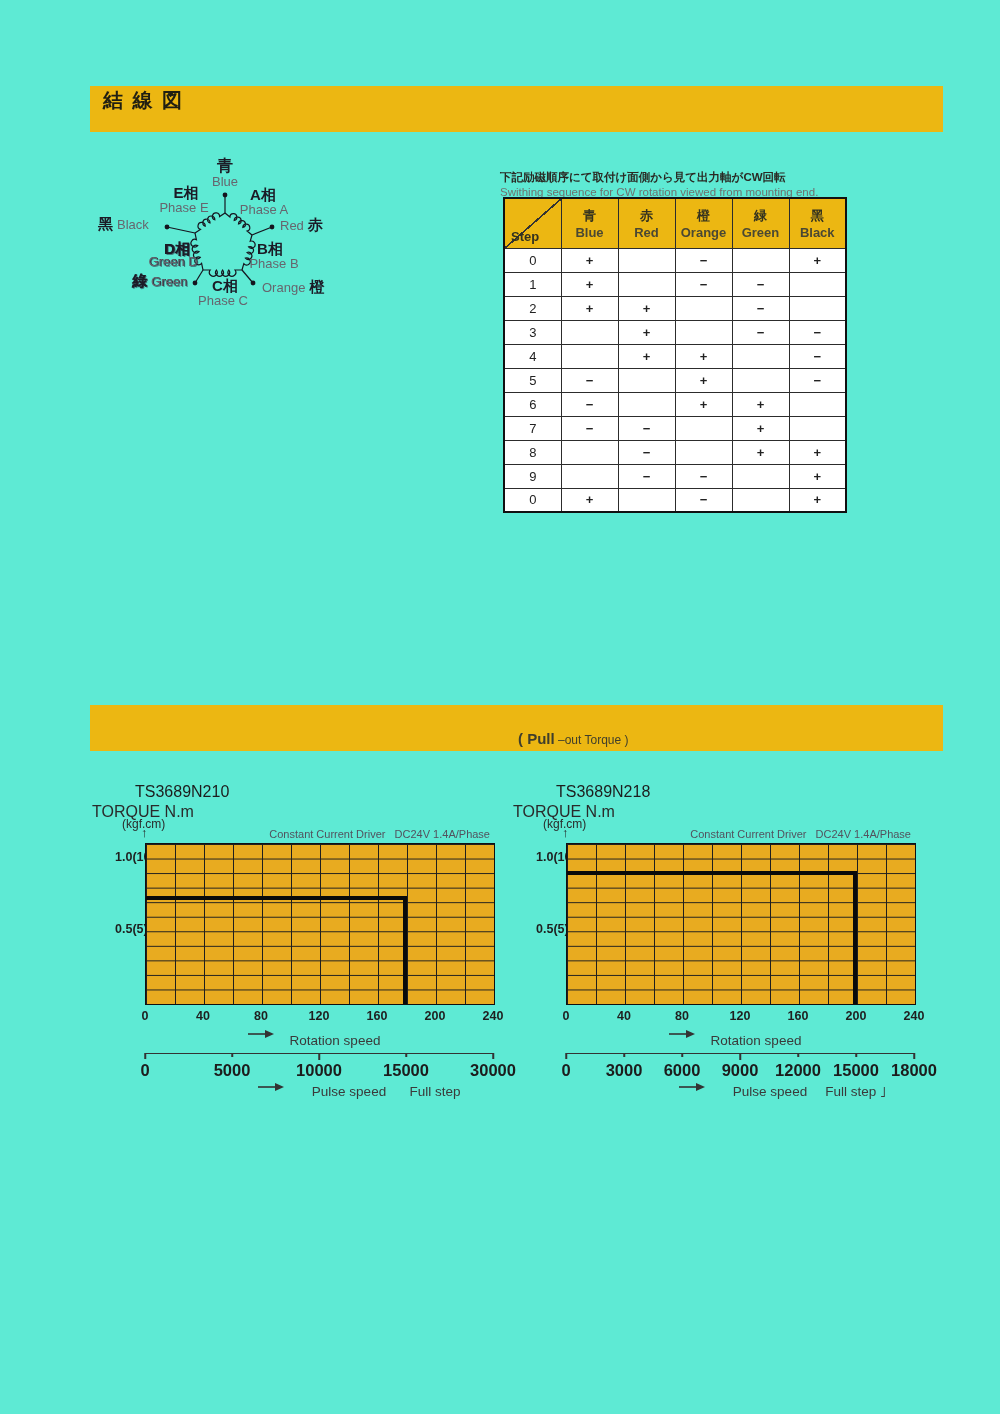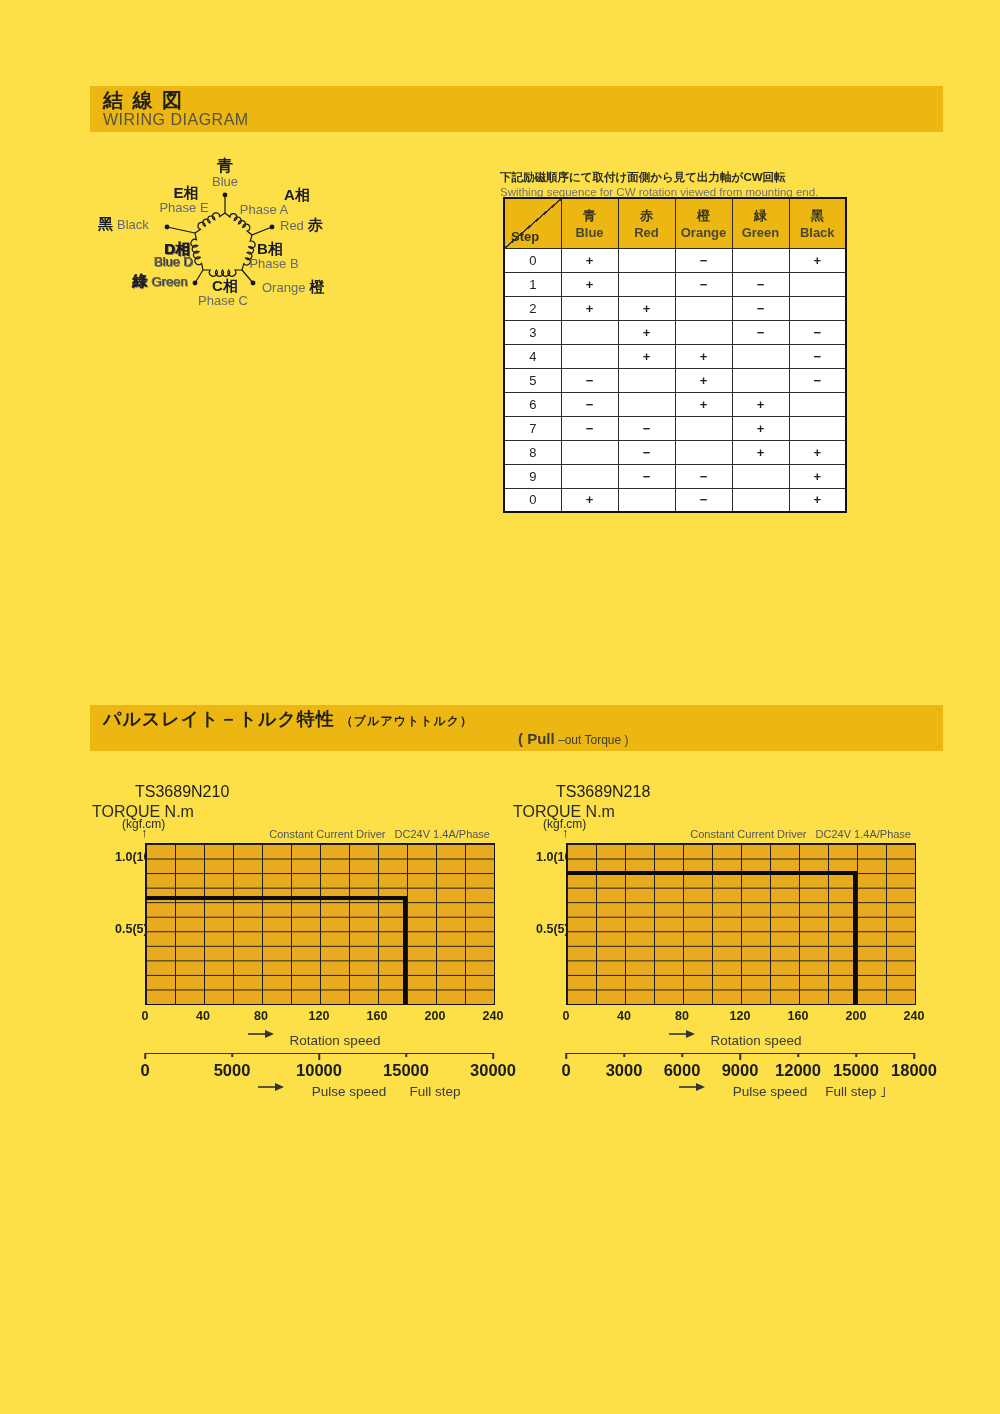--- a/index.html
+++ b/index.html
@@ -1,16 +1,16 @@
 <!DOCTYPE html>
 <html><head>
 <meta charset="utf-8">
 <style>
   html,body{margin:0;padding:0;background:#fff;}
-  .page{position:relative;width:1000px;height:1414px;background:#fde047;
+  .page{position:relative;width:1000px;height:1414px;background:#5eead4;
         font-family:"Liberation Sans", sans-serif;color:#222;overflow:hidden;}
   .band{position:absolute;left:90px;width:853px;height:46px;background:#ECB712;padding:3px 0 0 13px;box-sizing:border-box;}
   .band .jp{display:block;font-size:20px;font-weight:bold;color:#201f12;letter-spacing:2px;line-height:22px;}
   .band .en{display:block;font-size:16px;color:#55543c;letter-spacing:0.5px;line-height:18px;}
   .band .jp-sub{font-size:12px;font-weight:bold;color:#201f12;letter-spacing:1px;}
   .band .en-sub{position:absolute;left:428px;top:25px;font-size:12px;color:#3f3e2c;}
   .band .en-sub b{font-size:15px;font-weight:bold;}
 
   
   .wiring{position:absolute;left:90px;top:150px;width:255px;height:175px;}
@@ -59,21 +59,20 @@
   .plab{position:absolute;transform:translate(-50%,0);top:278px;font-size:16.5px;font-weight:bold;color:#1c1c1c;white-space:nowrap;}
   .arrow{position:absolute;}
 </style>
 </head>
 <body>
 
 <div class="page">
 
   <div class="band" style="top:86px;">
     <span class="jp">結 線 図</span>
-    <span class="en">WIRING DIAGRAM</span>
   </div>
 
   <div class="wiring">
     <svg id="penta-svg" width="255" height="175" viewBox="0 0 255 175">
         <path d="M135,63 L139.9,67.0 a3.5,3.5 0 1 1 4.3,3.5 a3.5,3.5 0 1 1 4.3,3.5 a3.5,3.5 0 1 1 4.3,3.5 a3.5,3.5 0 1 1 4.3,3.5 L162,85" fill="none" stroke="#15151f" stroke-width="1.2"></path>
         <path d="M162,85 L160.2,91.3 a3.6,3.6 0 1 1 -1.6,5.6 a3.6,3.6 0 1 1 -1.6,5.6 a3.6,3.6 0 1 1 -1.6,5.6 a3.6,3.6 0 1 1 -1.6,5.6 L152,120" fill="none" stroke="#15151f" stroke-width="1.2"></path>
         <path d="M152,120 L145.0,120.0 a3.9,3.9 0 1 1 -6.2,0.0 a3.9,3.9 0 1 1 -6.2,0.0 a3.9,3.9 0 1 1 -6.2,0.0 a3.9,3.9 0 1 1 -6.2,0.0 L113,120" fill="none" stroke="#15151f" stroke-width="1.2"></path>
         <path d="M113,120 L111.6,113.3 a3.8,3.8 0 1 1 -1.3,-5.9 a3.8,3.8 0 1 1 -1.3,-5.9 a3.8,3.8 0 1 1 -1.3,-5.9 a3.8,3.8 0 1 1 -1.3,-5.9 L105,83" fill="none" stroke="#15151f" stroke-width="1.2"></path>
         <path d="M105,83 L110.4,79.4 a3.6,3.6 0 1 1 4.8,-3.2 a3.6,3.6 0 1 1 4.8,-3.2 a3.6,3.6 0 1 1 4.8,-3.2 a3.6,3.6 0 1 1 4.8,-3.2 L135,63" fill="none" stroke="#15151f" stroke-width="1.2"></path>
         <line x1="135" y1="63" x2="135" y2="45" stroke="#15151f" stroke-width="1.2"></line>
@@ -86,34 +85,34 @@
         <circle cx="105" cy="133" r="2.4" fill="#15151f"></circle>
         <line x1="152" y1="120" x2="163" y2="133" stroke="#15151f" stroke-width="1.2"></line>
         <circle cx="163" cy="133" r="2.4" fill="#15151f"></circle>
       </svg>
 
     <span class="wlabel kanji-lg" style="left:135px;top:6px;">青</span>
     <span class="wlabel gray" style="left:135px;top:24px;">Blue</span>
 
     <span class="wlabel kanji" style="left:96px;top:34px;">E相</span>
     <span class="wlabel gray" style="left:94px;top:50px;">Phase E</span>
-    <span class="wlabel kanji" style="left:173px;top:36px;margin-left:34px;">A相</span>
+    <span class="wlabel kanji" style="left:173px;top:36px;">A相</span>
     <span class="wlabel gray" style="left:174px;top:52px;">Phase A</span>
 
     <div class="pair" style="position:absolute;left:8px;top:65px;">
       <span class="kanji">黑</span>
       <span class="gray">Black</span>
     </div>
     <div class="pair" style="position:absolute;left:190px;top:66px;">
       <span class="gray">Red</span>
       <span class="kanji">赤</span>
     </div>
 
     <span class="wlabel kanji doubled" style="left:87px;top:90px;">D相</span>
-    <span class="wlabel gray doubled" style="left:83px;top:104px;">Blue D</span>
+    <span class="wlabel gray doubled" style="left:83px;top:104px;">Green D</span>
     <span class="wlabel kanji" style="left:180px;top:90px;text-align:right;">B相</span>
     <span class="wlabel gray" style="left:184px;top:106px;">Phase B</span>
 
     <div class="pair doubled" style="position:absolute;left:42px;top:122px;">
       <span class="kanji">綠</span>
       <span class="gray">Green</span>
     </div>
     <span class="wlabel kanji" style="left:135px;top:127px;">C相</span>
     <span class="wlabel gray" style="left:133px;top:143px;">Phase C</span>
     <div class="pair" style="position:absolute;left:172px;top:128px;">
@@ -241,24 +240,20 @@
           <td>+</td>
           <td></td>
           <td>−</td>
           <td></td>
           <td>+</td>
         </tr>
       </tbody>
   </table>
 
   <div class="band" style="top:705px;">
-    <span class="jp" style="font-size:18px;letter-spacing:1px;">
-      <span>パルスレイト－トルク特性</span>
-      <span class="jp-sub">（ブルアウトトルク）</span>
-    </span>
     <span class="en-sub"><b>( Pull</b><span> –out Torque   )</span></span>
   </div>
 
   <div class="chart" style="left:90px;">
       <span class="ctitle">TS3689N210</span>
       <span class="ylab">TORQUE N.m</span>
       <span class="ylab2">(kgf.cm)</span>
       <span class="anno">Constant Current Driver   DC24V 1.4A/Phase</span>
       <span class="yarrow">↑</span>
       <span class="xtick" style="left:25px;top:66.54545454545456px;transform:none;text-align:right;width:24px;display:inline-block;">1.0(10)</span>

